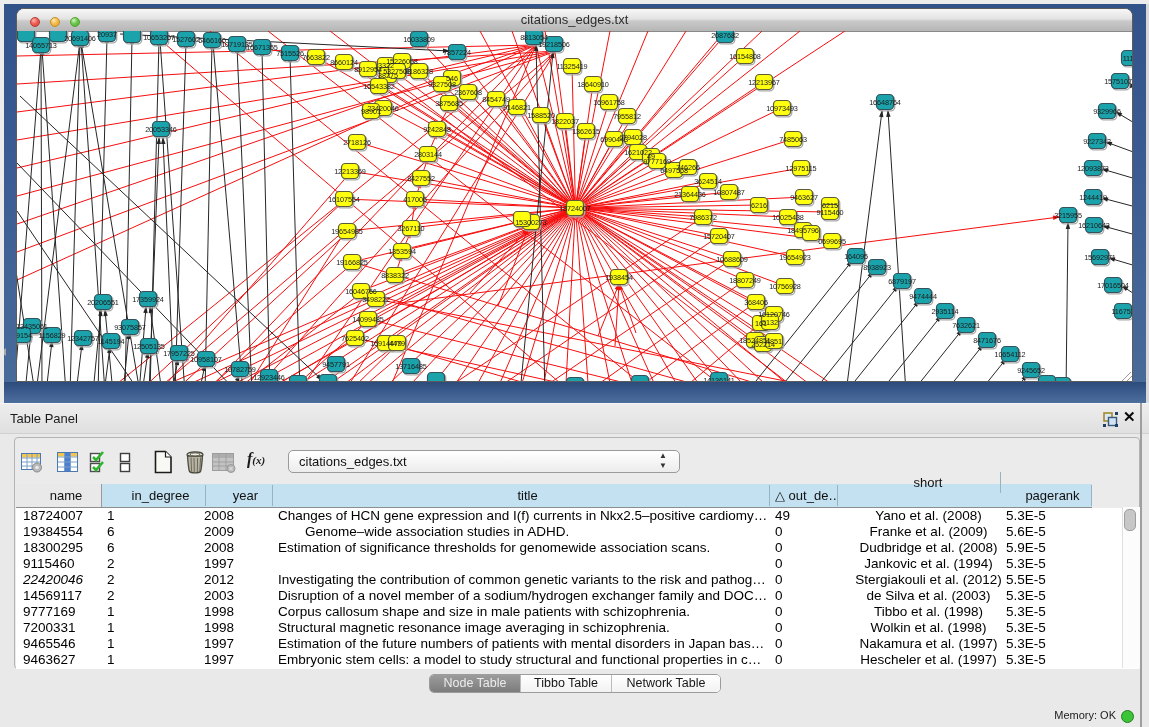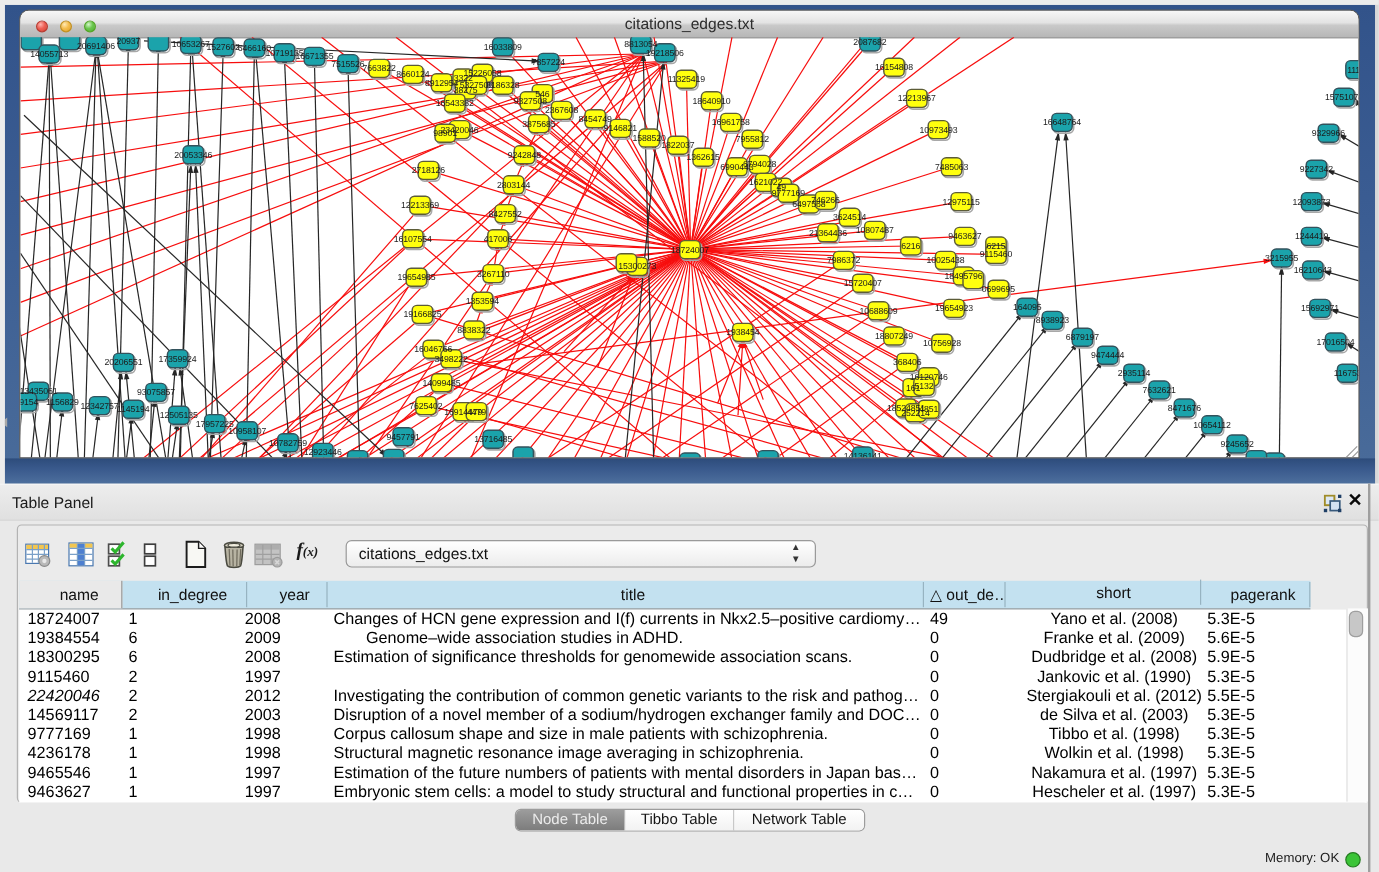--- a/index.html
+++ b/index.html
@@ -942,21 +942,21 @@
 <div class="dropdown">citations_edges.txt
   <span style="position:absolute;right:12px;top:0;font-size:8px;color:#333;line-height:10px;">▲<br>▼</span>
 </div>
 <div style="position:absolute;left:15.5px;top:484px;width:1076.5px;height:23.5px;background:#c3e1f0;border-bottom:1px solid #8e8e8e;box-sizing:border-box;"></div>
 <div style="position:absolute;left:15.5px;top:484px;width:86px;height:22.5px;background:#e9e9e9;border-right:1px solid #9a9a9a;box-sizing:border-box;"></div>
 <div style="position:absolute;left:31px;top:485px;width:70px;height:21px;line-height:21px;text-align:center;font-size:13px;color:#111;">name</div>
 <div style="position:absolute;left:116px;top:485px;width:90px;height:21px;line-height:21px;text-align:center;font-size:13px;color:#111;border-right:1px solid #97b3c1;box-sizing:border-box;white-space:nowrap;">in_degree</div>
 <div style="position:absolute;left:219px;top:485px;width:54px;height:21px;line-height:21px;text-align:center;font-size:13px;color:#111;border-right:1px solid #97b3c1;box-sizing:border-box;white-space:nowrap;">year</div>
 <div style="position:absolute;left:286px;top:485px;width:484px;height:21px;line-height:21px;text-align:center;font-size:13px;color:#111;border-right:1px solid #97b3c1;box-sizing:border-box;white-space:nowrap;">title</div>
 <div style="position:absolute;left:770px;top:485px;width:68px;height:21px;line-height:21px;font-size:13px;color:#111;border-right:1px solid #97b3c1;box-sizing:border-box;padding-left:5px;white-space:nowrap;overflow:hidden;">△ out_de…</div>
-<div style="position:absolute;left:856px;top:483px;width:145px;height:21px;line-height:21px;text-align:center;font-size:13px;color:#111;border-right:1px solid #97b3c1;box-sizing:border-box;white-space:nowrap;">short</div>
+<div style="position:absolute;left:856px;top:472px;width:145px;height:21px;line-height:21px;text-align:center;font-size:13px;color:#111;border-right:1px solid #97b3c1;box-sizing:border-box;white-space:nowrap;">short</div>
 <div style="position:absolute;left:1014px;top:485px;width:78px;height:21px;line-height:21px;text-align:center;font-size:13px;color:#111;border-right:1px solid #97b3c1;box-sizing:border-box;white-space:nowrap;">pagerank</div>
 
 <div style="position:absolute;left:15.5px;top:507.5px;width:1123px;height:161px;background:#fff;"></div>
 <div style="position:absolute;left:0;top:507.5px;width:1149px;height:16px;line-height:16px;font-size:13.5px;color:#000;">
     <span style="position:absolute;left:23px;">18724007</span>
     <span style="position:absolute;left:107px;">1</span>
     <span style="position:absolute;left:204px;">2008</span>
     <span style="position:absolute;left:278px;width:489px;white-space:nowrap;overflow:hidden;">Changes of HCN gene expression and I(f) currents in Nkx2.5–positive cardiomy…</span>
     <span style="position:absolute;left:775px;">49</span>
     <span style="position:absolute;left:843px;width:171px;text-align:center;">Yano et al. (2008)</span>
@@ -978,21 +978,21 @@
     <span style="position:absolute;left:278px;width:489px;white-space:nowrap;overflow:hidden;">Estimation of significance thresholds for genomewide association scans.</span>
     <span style="position:absolute;left:775px;">0</span>
     <span style="position:absolute;left:843px;width:171px;text-align:center;">Dudbridge et al. (2008)</span>
     <span style="position:absolute;left:1006px;">5.9E-5</span>
   </div>
 <div style="position:absolute;left:0;top:555.5px;width:1149px;height:16px;line-height:16px;font-size:13.5px;color:#000;">
     <span style="position:absolute;left:23px;">9115460</span>
     <span style="position:absolute;left:107px;">2</span>
     <span style="position:absolute;left:204px;">1997</span>
     <span style="position:absolute;left:775px;">0</span>
-    <span style="position:absolute;left:843px;width:171px;text-align:center;">Jankovic et al. (1990)</span>
+    <span style="position:absolute;left:843px;width:171px;text-align:center;">Jankovic et al. (1994)</span>
     <span style="position:absolute;left:1006px;">5.3E-5</span>
   </div>
 <div style="position:absolute;left:0;top:571.5px;width:1149px;height:16px;line-height:16px;font-size:13.5px;color:#000;">
     <span style="position:absolute;left:23px;font-style:italic;">22420046</span>
     <span style="position:absolute;left:107px;">2</span>
     <span style="position:absolute;left:204px;">2012</span>
     <span style="position:absolute;left:278px;width:489px;white-space:nowrap;overflow:hidden;">Investigating the contribution of common genetic variants to the risk and pathog…</span>
     <span style="position:absolute;left:775px;">0</span>
     <span style="position:absolute;left:843px;width:171px;text-align:center;">Stergiakouli et al. (2012)</span>
     <span style="position:absolute;left:1006px;">5.5E-5</span>
@@ -1009,21 +1009,21 @@
 <div style="position:absolute;left:0;top:603.5px;width:1149px;height:16px;line-height:16px;font-size:13.5px;color:#000;">
     <span style="position:absolute;left:23px;">9777169</span>
     <span style="position:absolute;left:107px;">1</span>
     <span style="position:absolute;left:204px;">1998</span>
     <span style="position:absolute;left:278px;width:489px;white-space:nowrap;overflow:hidden;">Corpus callosum shape and size in male patients with schizophrenia.</span>
     <span style="position:absolute;left:775px;">0</span>
     <span style="position:absolute;left:843px;width:171px;text-align:center;">Tibbo et al. (1998)</span>
     <span style="position:absolute;left:1006px;">5.3E-5</span>
   </div>
 <div style="position:absolute;left:0;top:619.5px;width:1149px;height:16px;line-height:16px;font-size:13.5px;color:#000;">
-    <span style="position:absolute;left:23px;">4236178</span>
+    <span style="position:absolute;left:23px;">7200331</span>
     <span style="position:absolute;left:107px;">1</span>
     <span style="position:absolute;left:204px;">1998</span>
     <span style="position:absolute;left:278px;width:489px;white-space:nowrap;overflow:hidden;">Structural magnetic resonance image averaging in schizophrenia.</span>
     <span style="position:absolute;left:775px;">0</span>
     <span style="position:absolute;left:843px;width:171px;text-align:center;">Wolkin et al. (1998)</span>
     <span style="position:absolute;left:1006px;">5.3E-5</span>
   </div>
 <div style="position:absolute;left:0;top:635.5px;width:1149px;height:16px;line-height:16px;font-size:13.5px;color:#000;">
     <span style="position:absolute;left:23px;">9465546</span>
     <span style="position:absolute;left:107px;">1</span>

